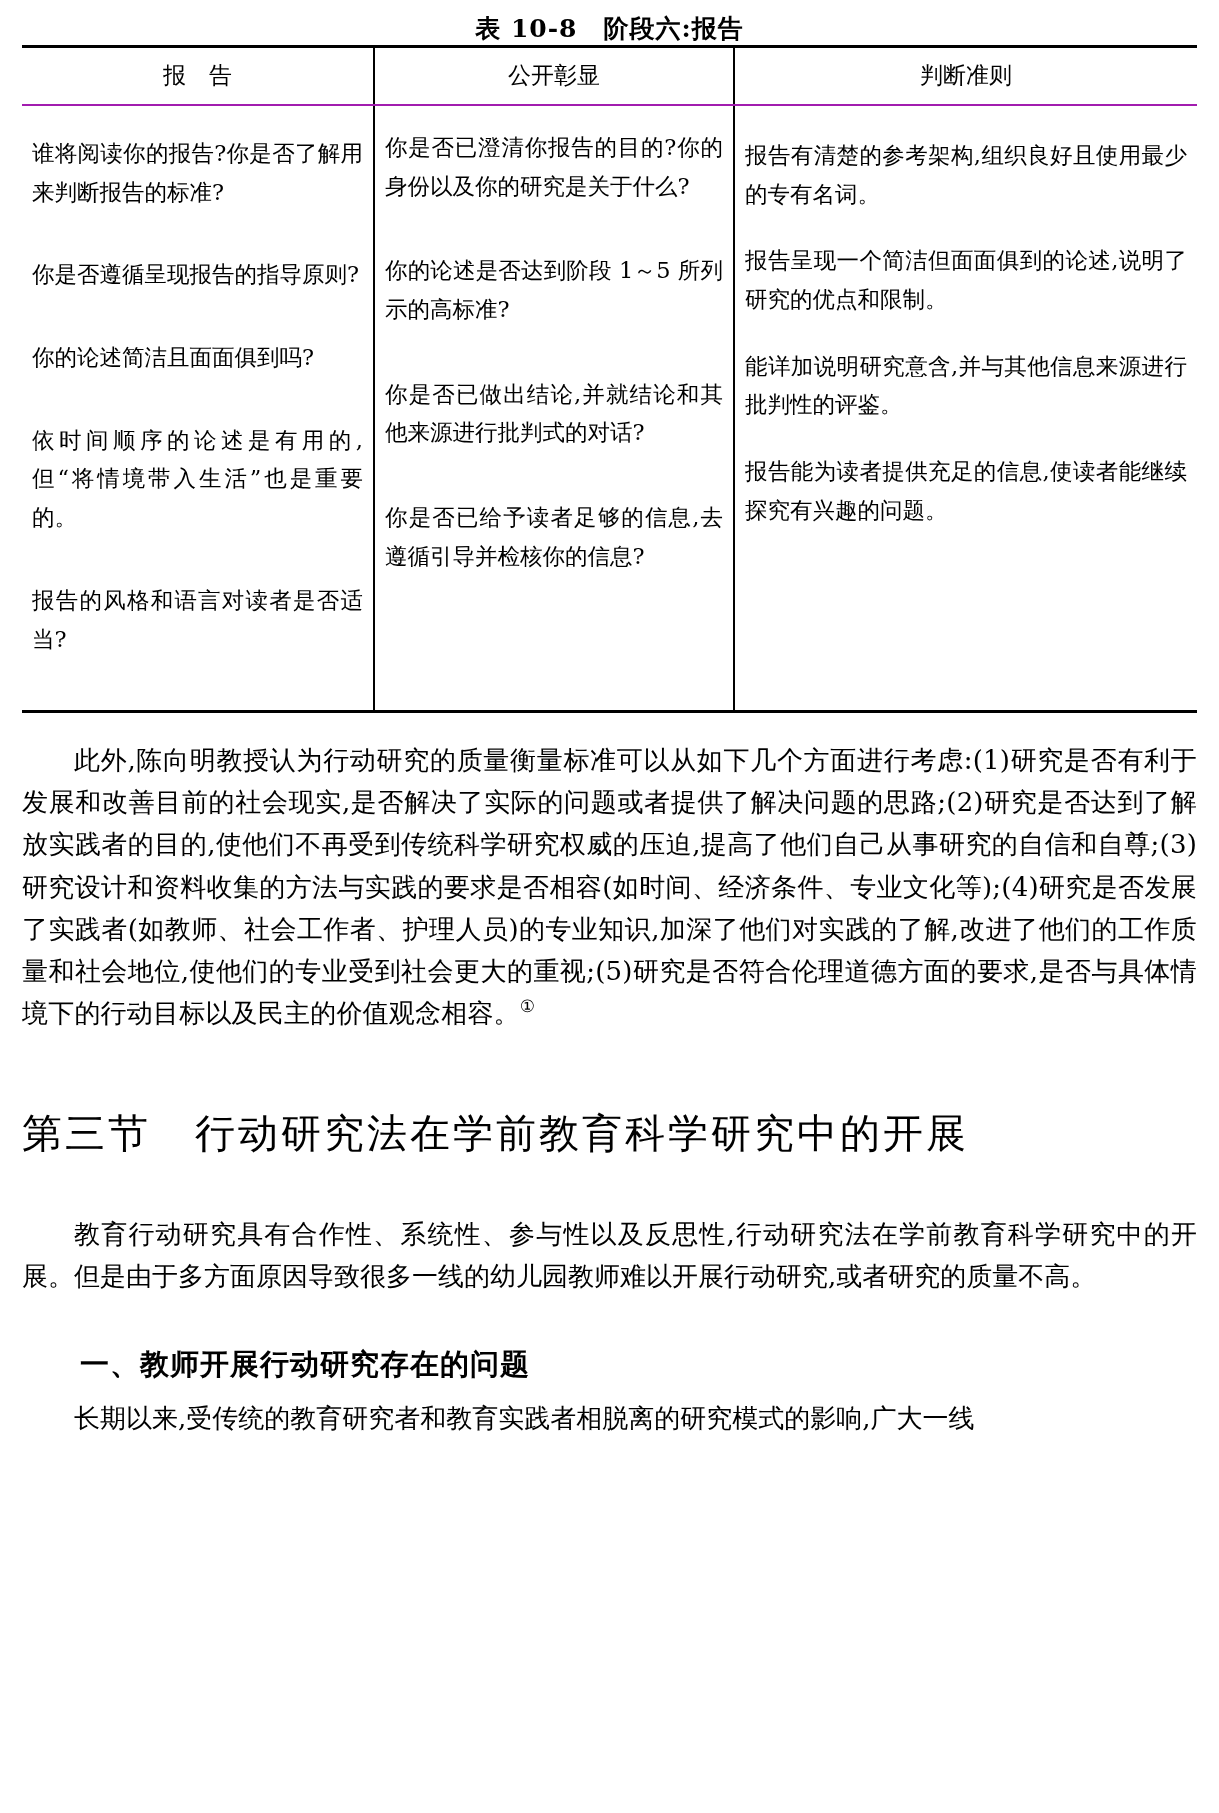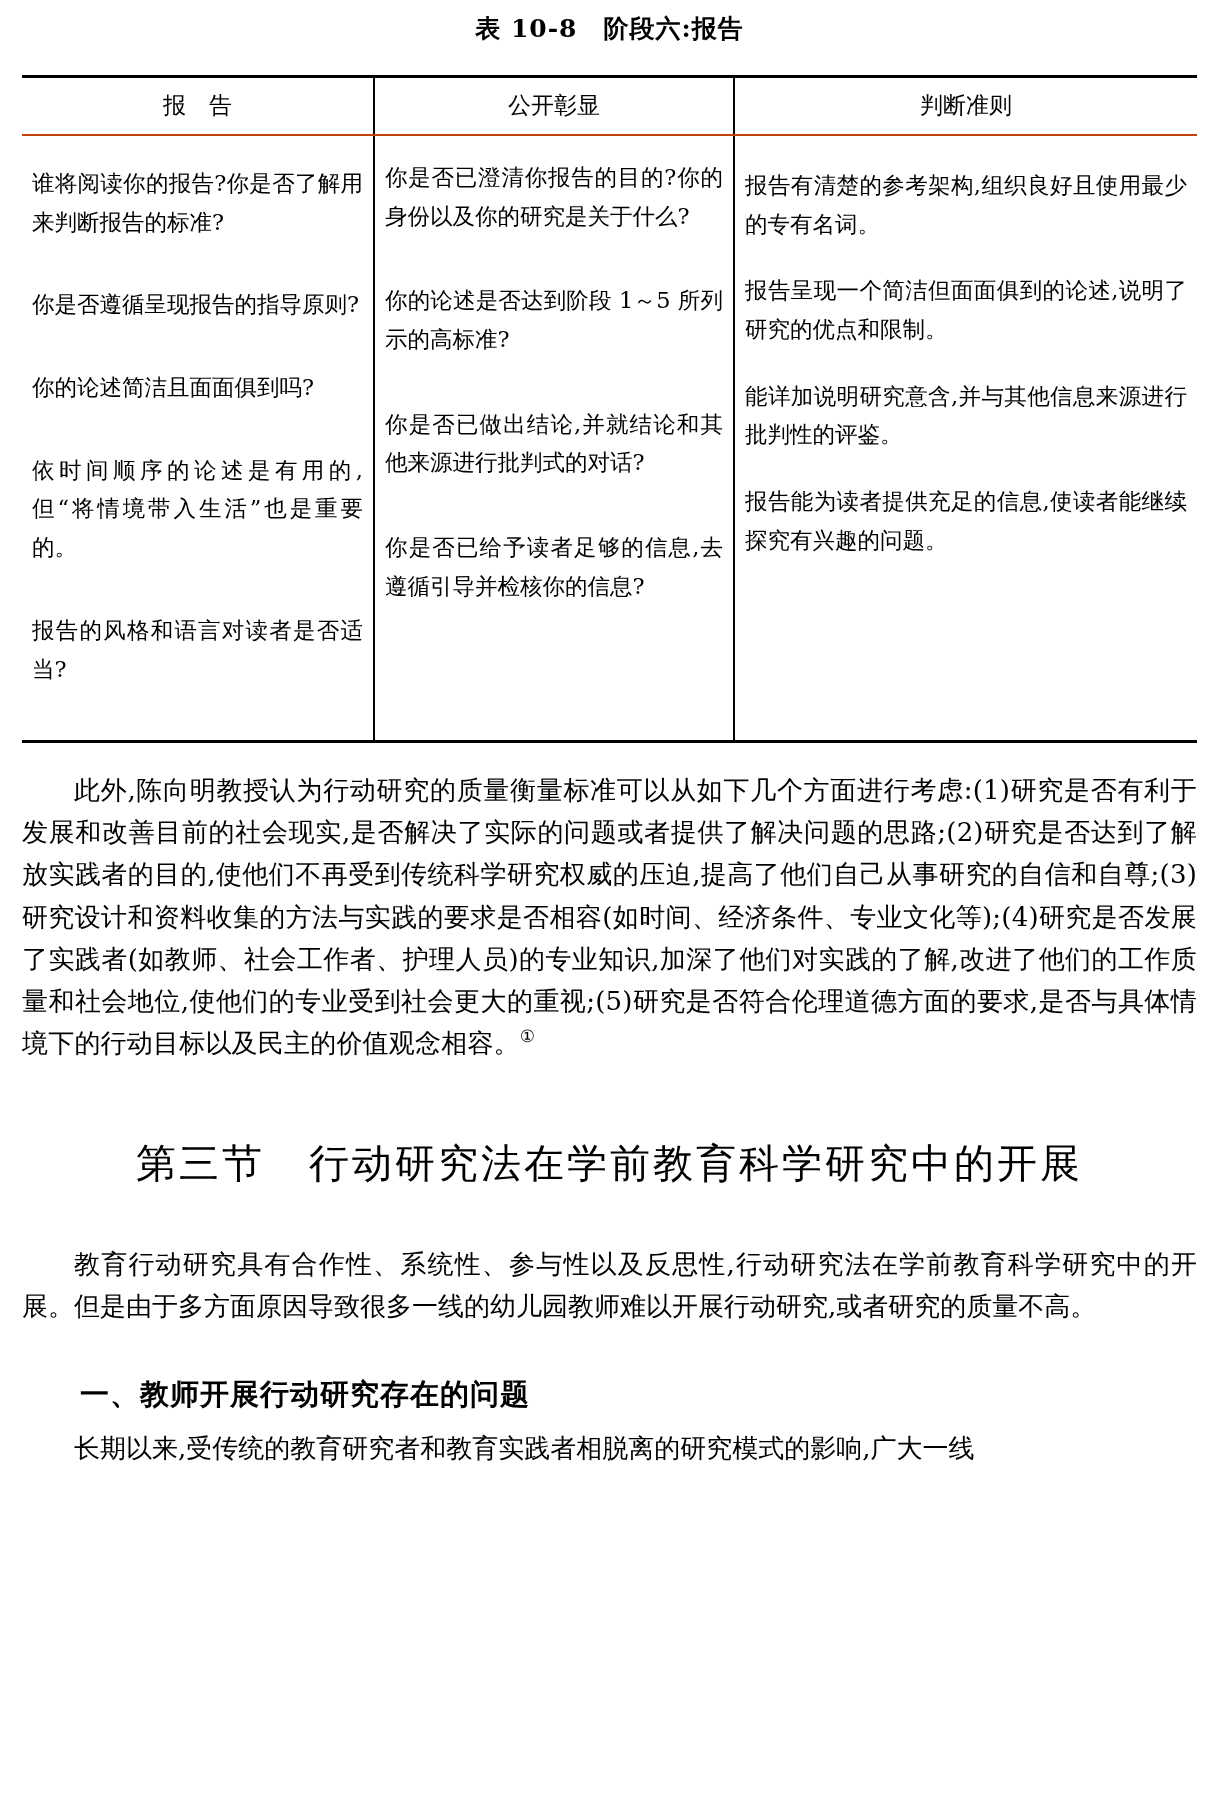--- a/index.html
+++ b/index.html
@@ -23,42 +23,42 @@
     padding: 0 22px;
   }
 
   
   .table-caption {
     text-align: center;
     font-size: 25px;
     font-weight: bold;
     letter-spacing: 1px;
     padding-top: 12px;
-    padding-bottom: 30px;
+    padding-bottom: 0;
     font-family: "DejaVu Serif", "Liberation Serif", serif;
   }
 
   
   table.tbl {
     width: 1175px;
     border-collapse: collapse;
     table-layout: fixed;
     margin: 0 auto;
   }
   table.tbl col.c1 { width: 352px; }
   table.tbl col.c2 { width: 360px; }
   table.tbl col.c3 { width: 463px; }
 
   table.tbl thead th {
     font-weight: normal;
     font-size: 23px;
     text-align: center;
     padding: 12px 0 13px 0;
     border-top: 3px solid #000;
-    border-bottom: 2px solid #c2410c;
+    border-bottom: 2px solid #a21caf;
     letter-spacing: 0px;
   }
   table.tbl thead th + th { border-left: 2px solid #000; margin-left: 36px; }
 
   table.tbl tbody td {
     vertical-align: top;
     font-size: 22.5px;
     line-height: 1.72;
     padding: 8px 10px;
     border-left: 2px solid #000;
@@ -101,21 +101,21 @@
   .sup {
     font-size: 17px;
     vertical-align: super;
     line-height: 0;
   }
 
   
   h1.section {
     font-size: 40px;
     font-weight: normal;
-    text-align: center;
+    text-align: left;
     letter-spacing: 3px;
     margin: 72px 0 0 0;
     font-family: "DejaVu Serif", "Liberation Serif", serif;
   }
   h1.section .gap { display: inline-block; width: 44px; }
 
   p.intro {
     font-size: 26px;
     line-height: 1.62;
     margin: 52px 0 0 0;

